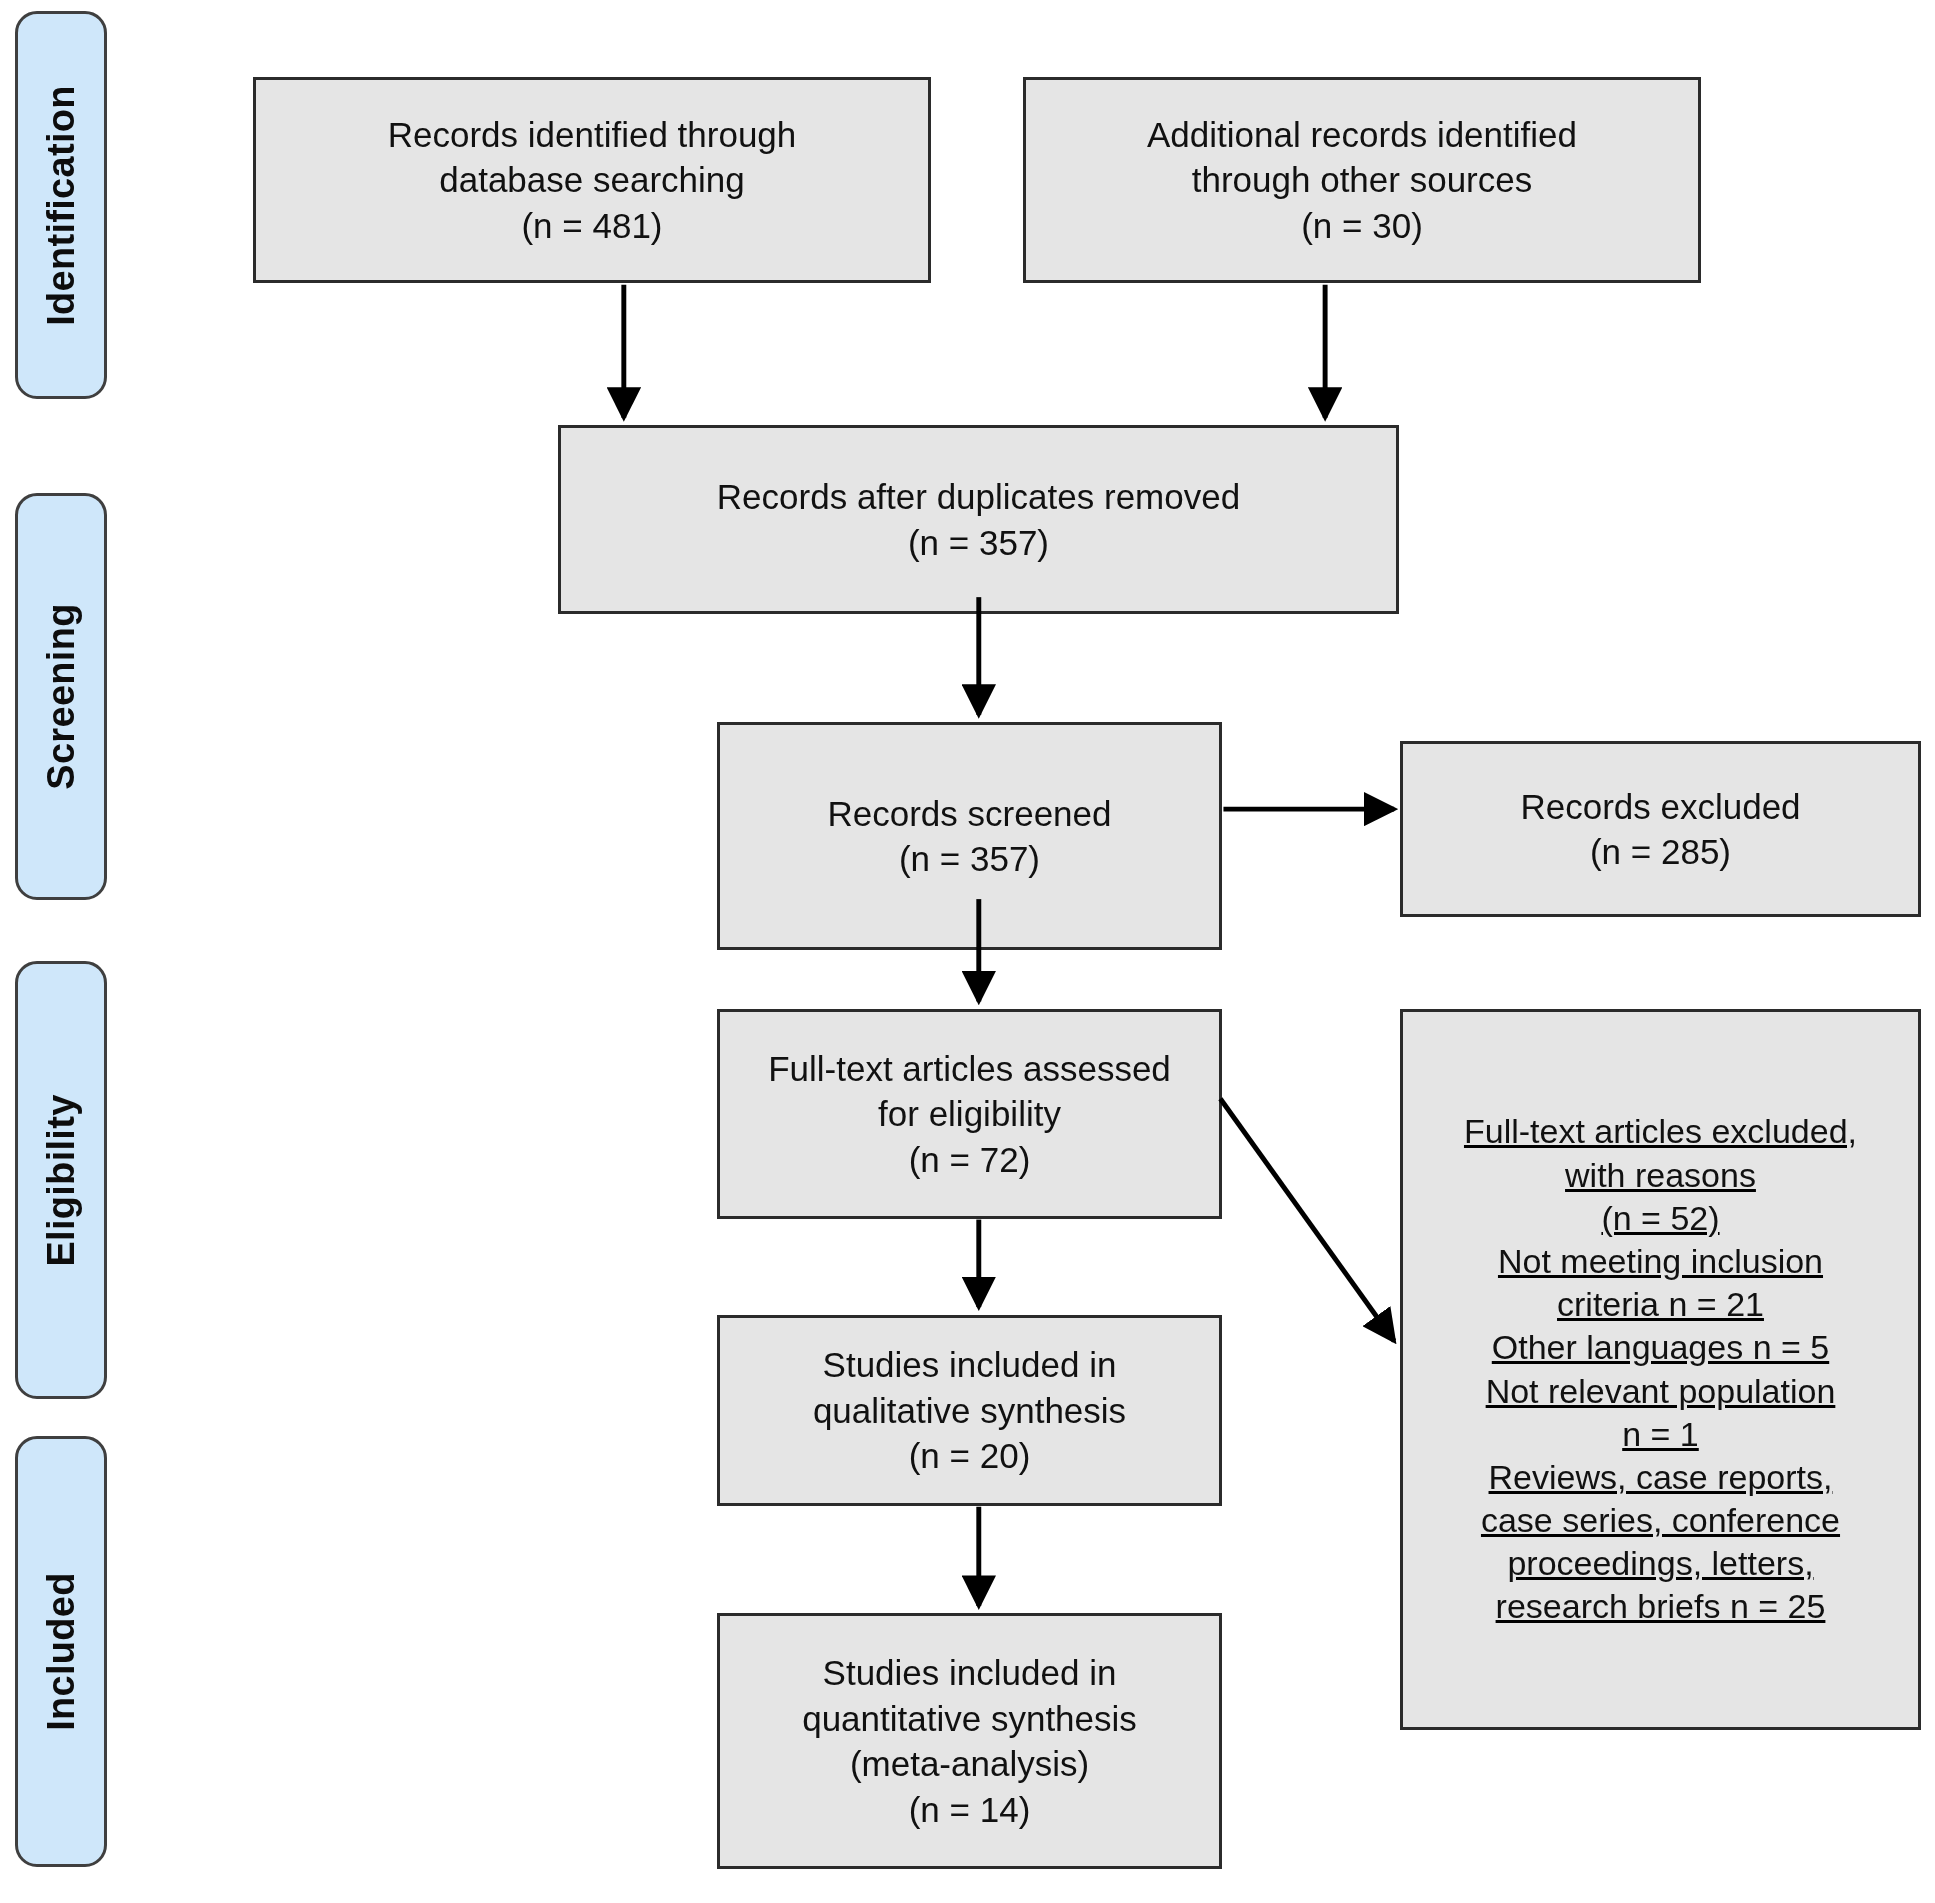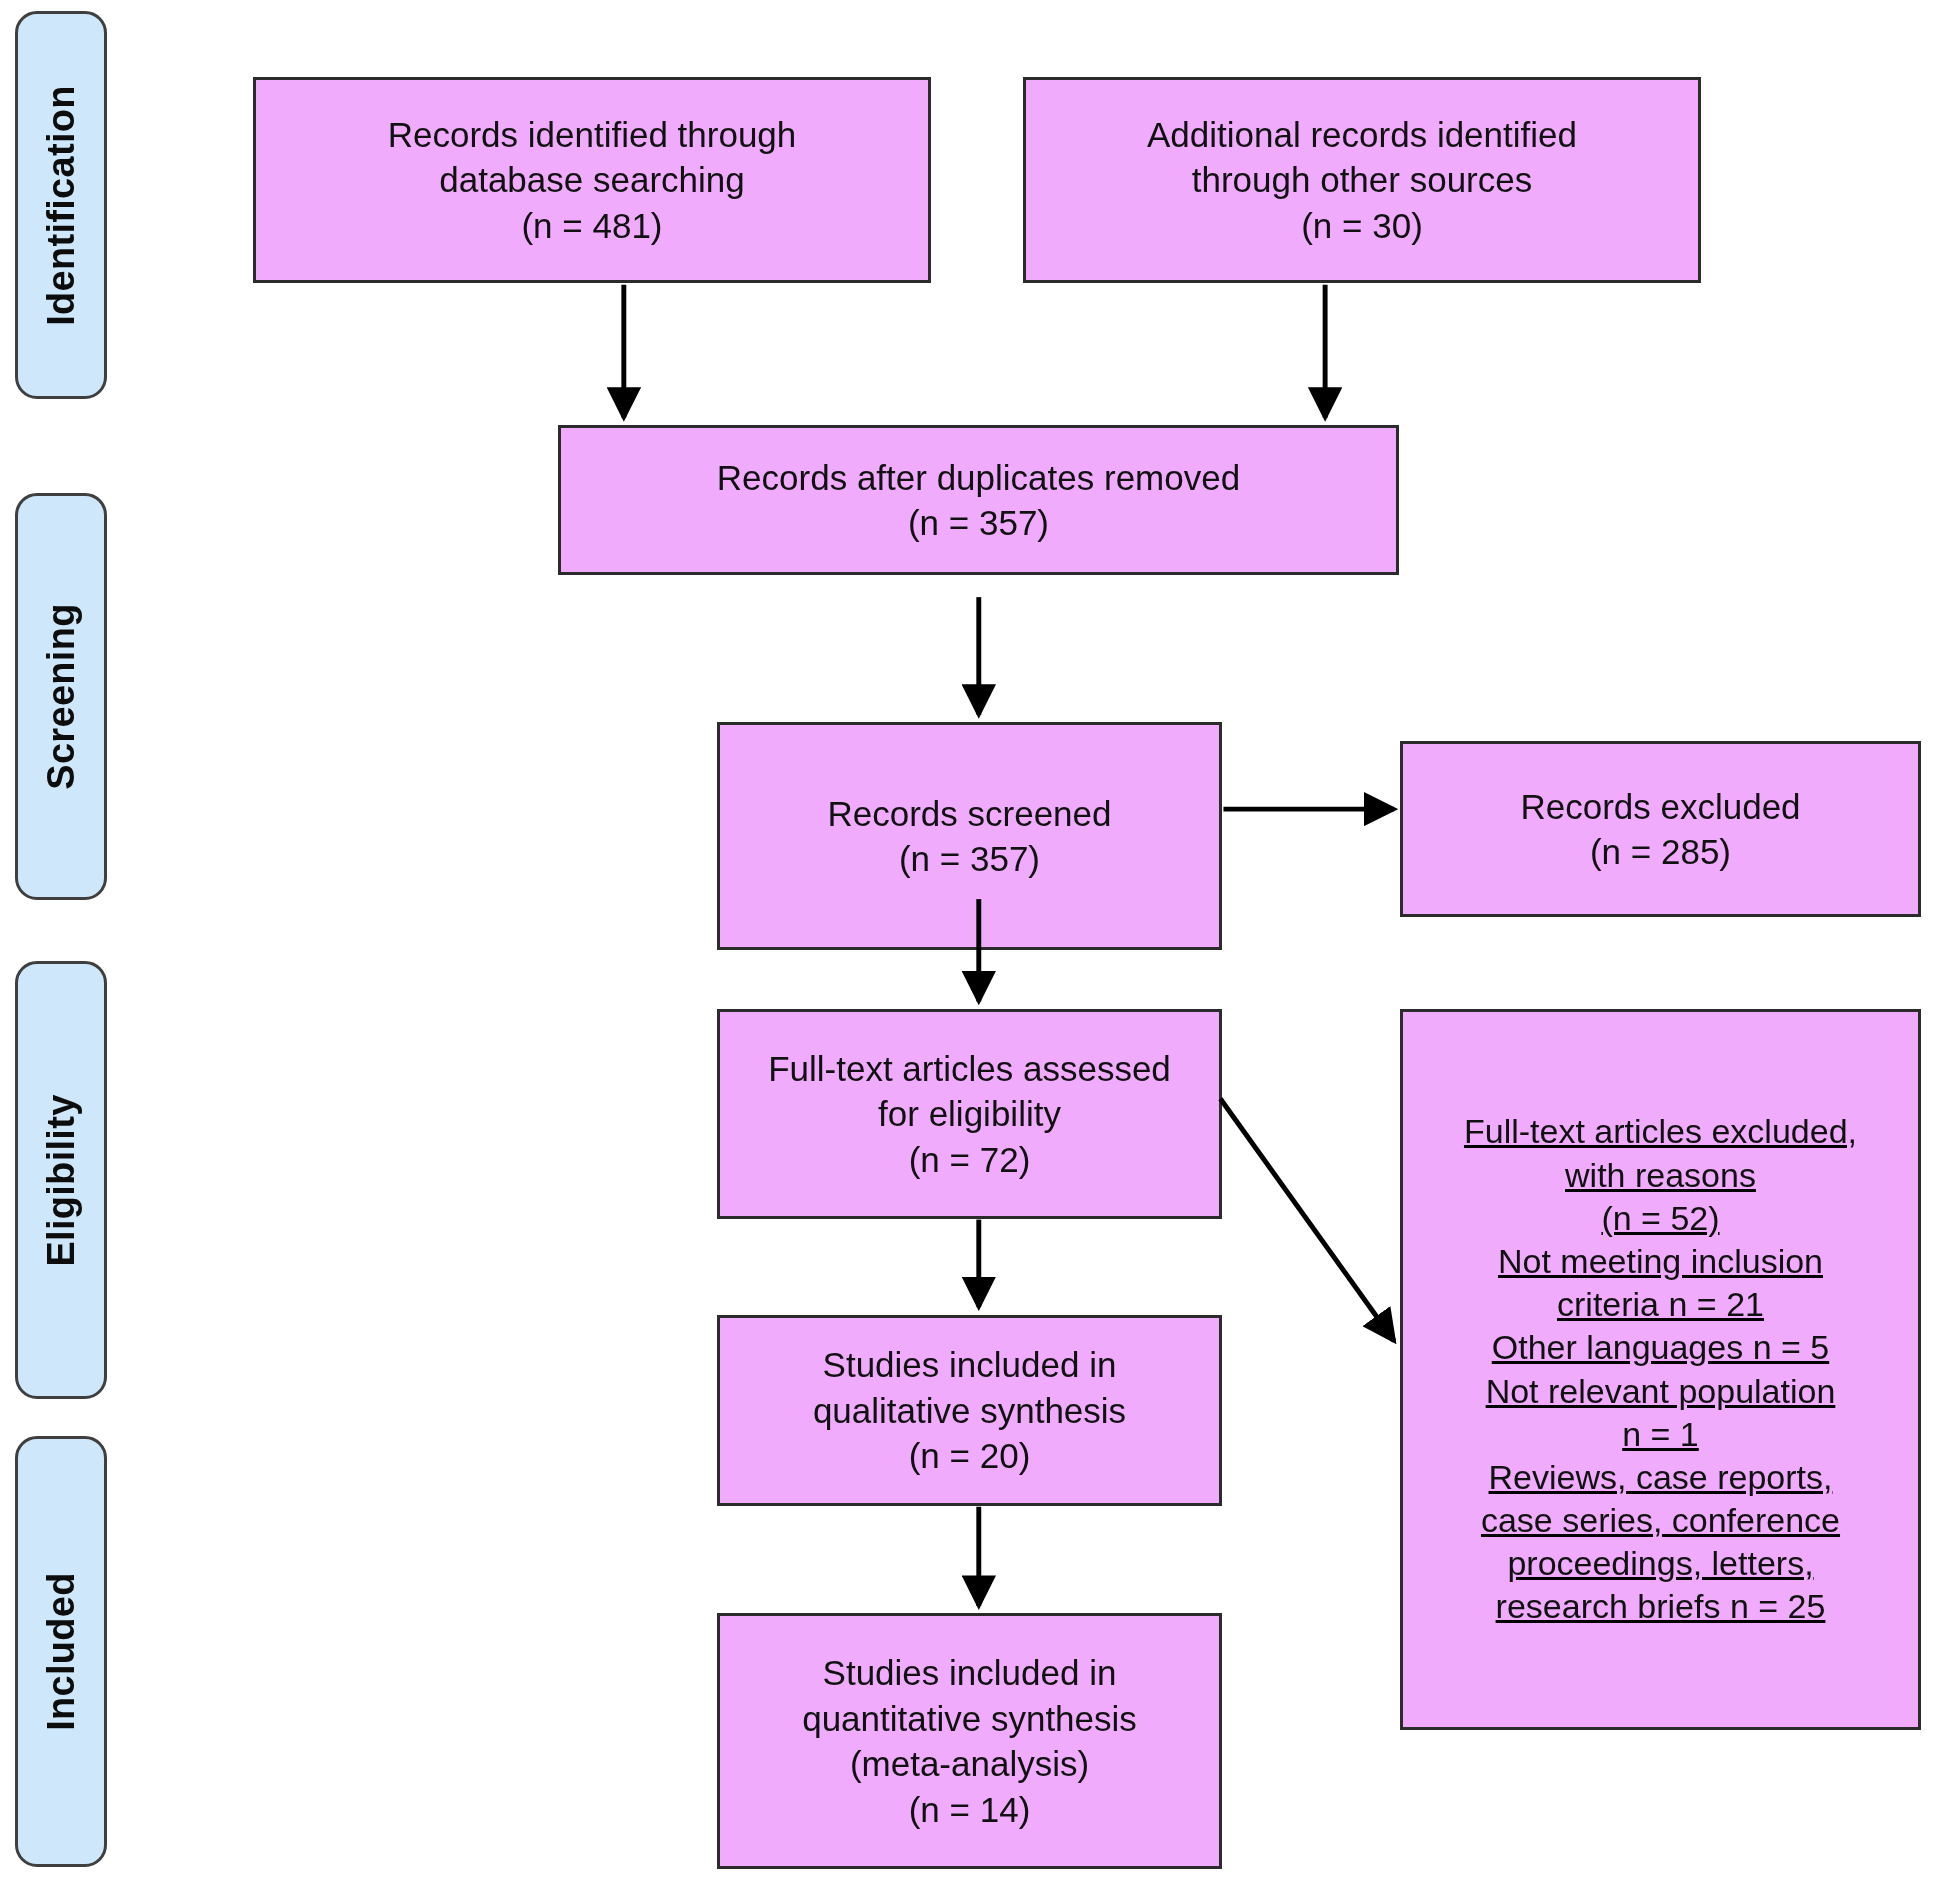--- a/index.html
+++ b/index.html
@@ -32,21 +32,21 @@
     white-space: nowrap;
     font-size: 38px;
     font-weight: bold;
     color: #0d0d0d;
     letter-spacing: 0.3px;
   }
 
   
   .flow-box {
     position: absolute;
-    background: #f0abfc;
+    background: #e5e5e5;
     border: 3.1px solid #2b2b2b;
     box-sizing: border-box;
     display: flex;
     align-items: center;
     justify-content: center;
     padding: 6.2px 11px;
   }
   .flow-box .box-text {
     text-align: center;
     font-size: 35px;
@@ -95,21 +95,21 @@
 database searching
 (n = 481)</span>
   </div>
 
   <div class="flow-box" style="left:1023px; top:77px; width:678px; height:206px;">
     <span class="box-text">Additional records identified
 through other sources
 (n = 30)</span>
   </div>
 
-  <div class="flow-box" style="left:558px; top:425px; width:841px; height:150px;">
+  <div class="flow-box" style="left:558px; top:425px; width:841px; height:189px;">
     <span class="box-text">Records after duplicates removed
 (n = 357)</span>
   </div>
 
   <div class="flow-box" style="left:717px; top:722px; width:505px; height:228px;">
     <span class="box-text">Records screened
 (n = 357)</span>
   </div>
 
   <div class="flow-box" style="left:1400px; top:722px; width:521px; height:176px;margin-top:19px;">

